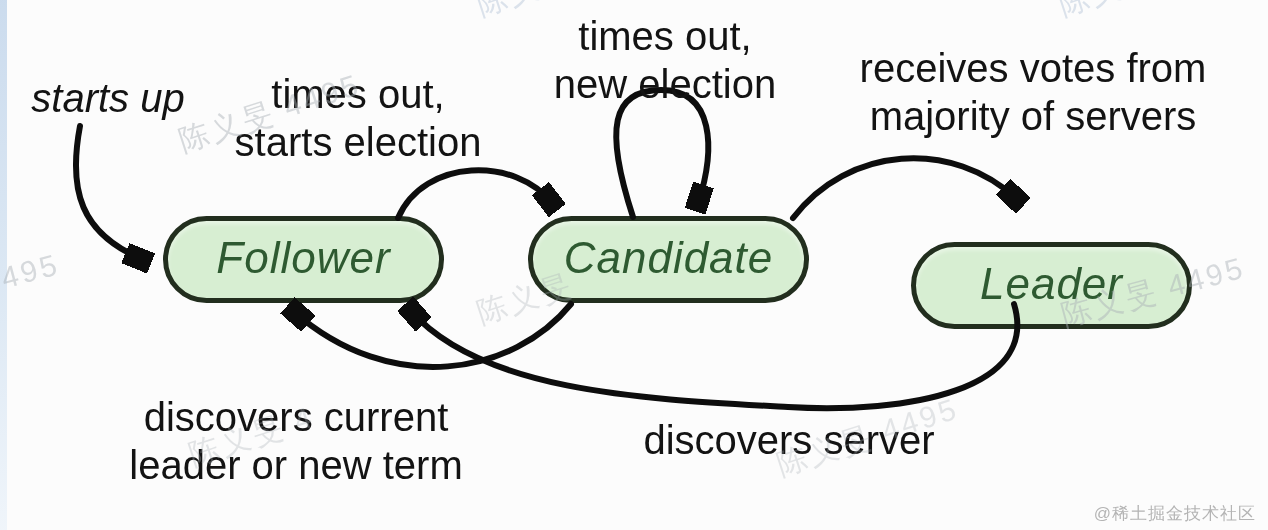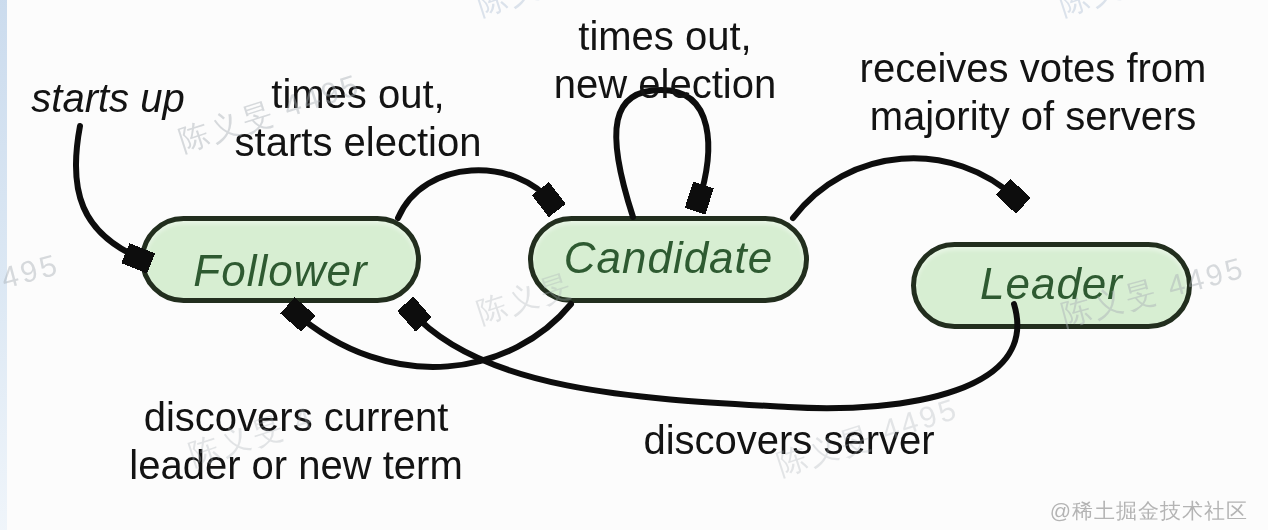--- a/index.html
+++ b/index.html
@@ -32,32 +32,32 @@
     text-align:center;color:var(--label-text,#131313);
     font-size:40px;line-height:48px;white-space:nowrap;
   }
   .wm{
     position:absolute;z-index:6;pointer-events:none;white-space:nowrap;
     color:var(--watermark,#a9b0b6);font-size:30px;letter-spacing:3px;
     transform:rotate(-18deg);transform-origin:left center;opacity:.45;
   }
   .wm.blue{color:#9fb3cc;opacity:.35;}
   .attribution{
-    position:absolute;right:20px;bottom:5px;z-index:6;
-    font-size:21px;color:var(--attribution,#b4b4b4);letter-spacing:1px;
+    position:absolute;right:12px;bottom:5px;z-index:6;
+    font-size:17px;color:var(--attribution,#b4b4b4);letter-spacing:1px;
   }
 </style>
 </head>
 <body>
 
 <div class="stage">
 
   <div class="edge-strip"></div>
 
-  <div class="state" style="left:140px;align-items:flex-end;">
+  <div class="state" style="left:163px;">
     <span class="name">Follower</span>
   </div>
   <div class="state" style="left:528px;">
     <span class="name">Candidate</span>
   </div>
   <div class="state" style="left:911px;margin-top:26px;">
     <span class="name">Leader</span>
   </div>
 
   <svg class="arrows" width="1268" height="530" viewBox="0 0 1268 530">

